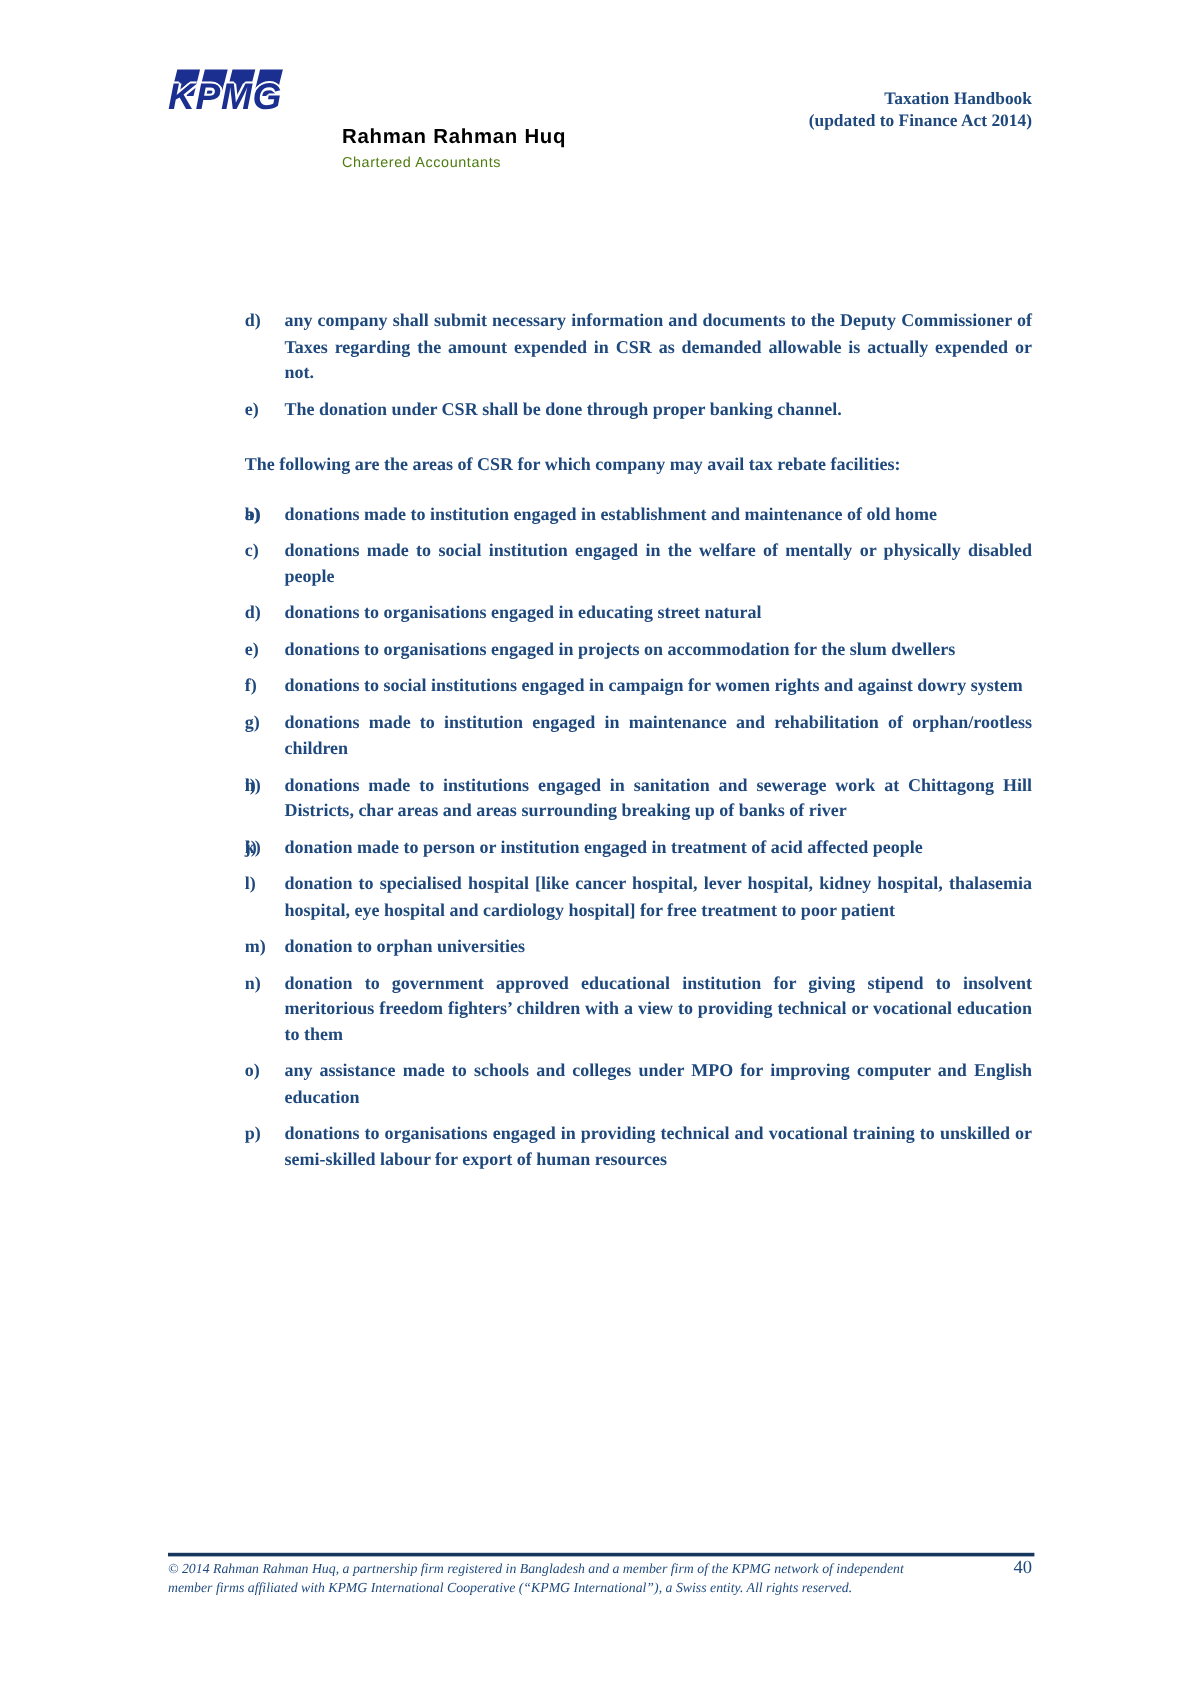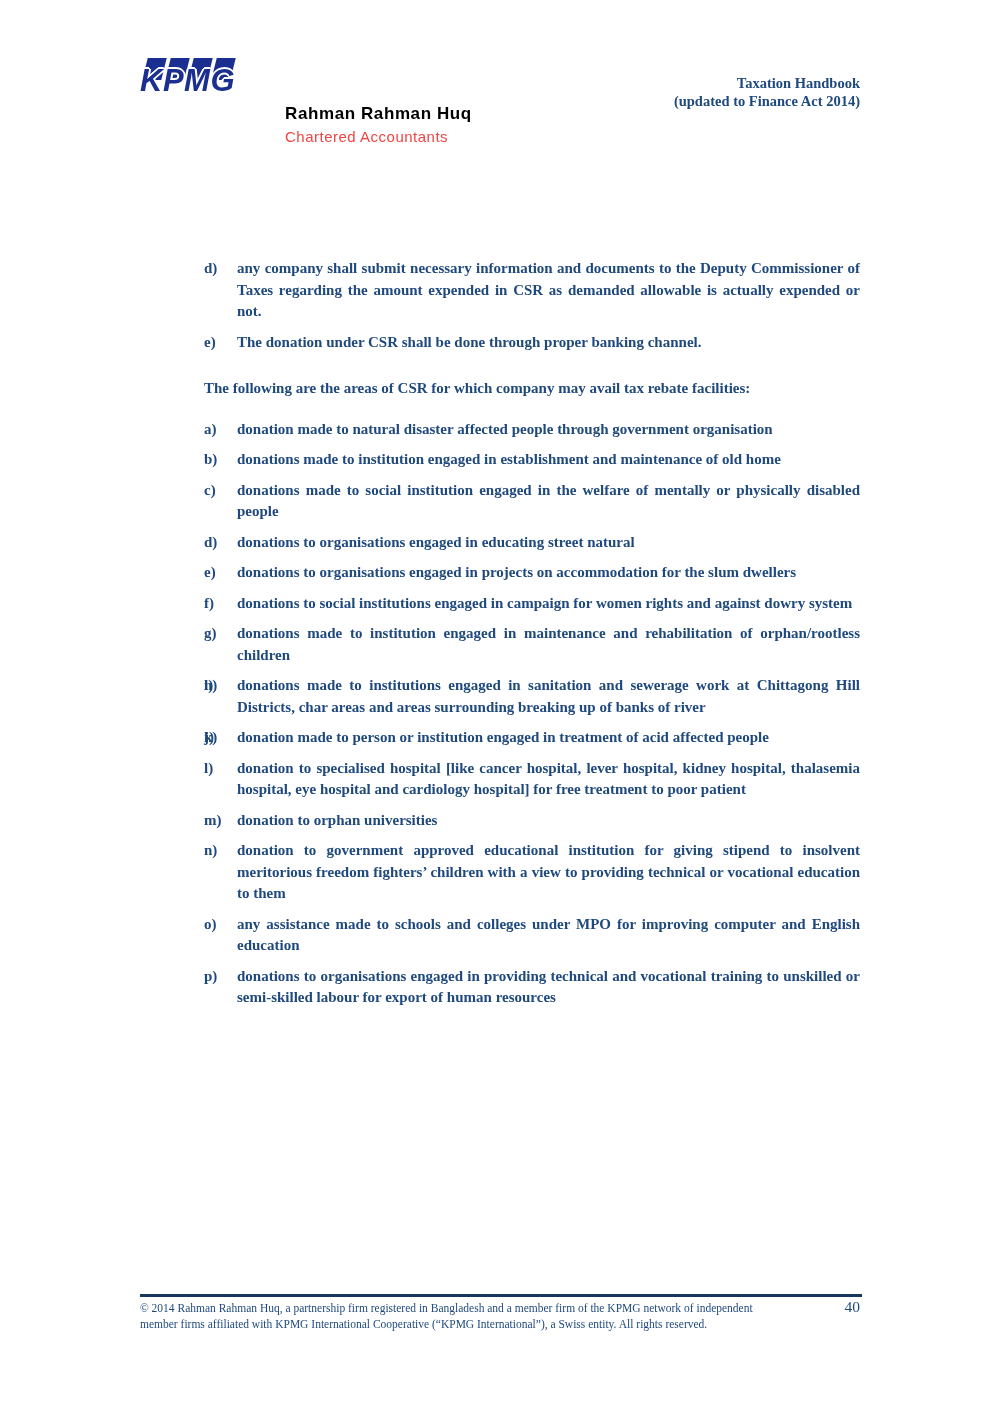--- a/index.html
+++ b/index.html
@@ -60,22 +60,22 @@
     margin-top: 14px;
   }
   .firm-name {
     font-size: 17px;
     font-weight: bold;
     color: #000000;
     letter-spacing: 0.6px;
   }
   .firm-sub {
     margin-top: 4px;
-    font-size: 15px;
-    color: #ef4444;
+    font-size: 12px;
+    color: #4d7c0f;
     letter-spacing: 0.5px;
   }
   .handbook {
     position: absolute;
     right: 132px;
     top: 74px;
     text-align: right;
     font-weight: bold;
     font-size: 14.5px;
     line-height: 18px;
@@ -120,20 +120,21 @@
     right: 130px;
     top: 1294px;
     height: 3px;
     background: #17365D;
   }
   .copyright {
     position: absolute;
     left: 140px;
     top: 1301px;
     width: 660px;
+    font-style: italic;
     font-size: 11.5px;
     line-height: 15.5px;
     color: #1F497D;
   }
   .pagenum {
     position: absolute;
     right: 132px;
     top: 1298px;
     font-size: 15.5px;
     color: #1F497D;
@@ -177,21 +178,20 @@
         <span class="text">The donation under CSR shall be done through proper banking channel.</span>
       </li>
       </ol>
 
     <p class="lead">The following are the areas of CSR for which company may avail tax rebate facilities:</p>
 
     <ol class="list">
 
     <li class="item">
         <span class="marker">a)</span>
-        <span class="text">donation made to natural disaster affected people through government organisation</span>
       </li>
         <li class="item">
         <span class="marker">b)</span>
         <span class="text">donations made to institution engaged in establishment and maintenance of old home</span>
       </li>
         <li class="item">
         <span class="marker">c)</span>
         <span class="text">donations made to social institution engaged in the welfare of mentally or physically disabled people</span>
       </li>
         <li class="item">

